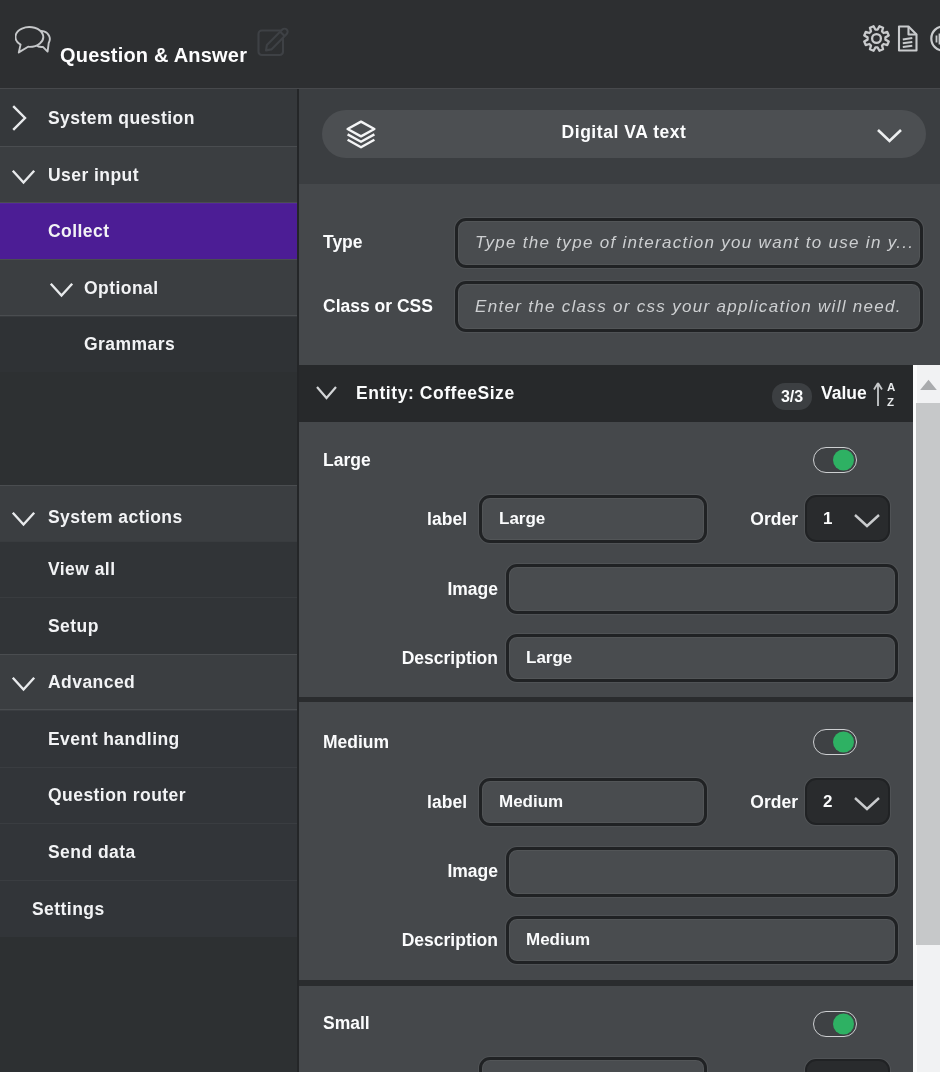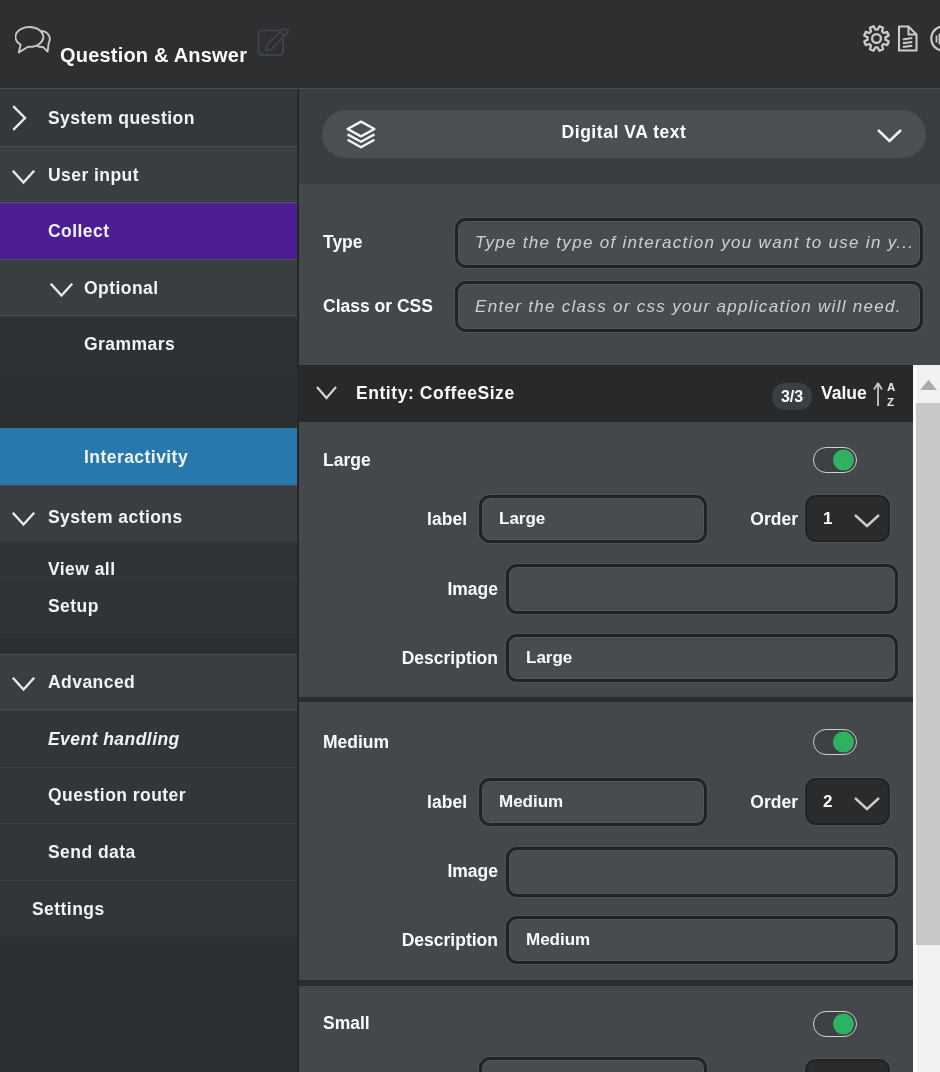--- a/index.html
+++ b/index.html
@@ -78,42 +78,39 @@
     </div>
     <div class="row" style="top:170px;height:57px;background:#3b3e41;box-shadow:inset 0 1px 0 #4a4d50, inset 0 -1px 0 #4a4d50;">
       <svg style="left:49px;margin-top:2px;" width="25" height="16" viewBox="0 0 25 16">
           <path d="M1.8 1.8 L12.5 13.5 L23.2 1.8" fill="none" stroke="#e8eaec" stroke-width="2.4"></path>
         </svg>
       <span class="txt" style="left:84px;">Optional</span>
     </div>
     <div class="row" style="top:227px;height:56px;background:#2f3235;box-shadow:inset 0 1px 0 rgba(255,255,255,.045);">
       <span class="txt" style="left:84px;">Grammars</span>
     </div>
-    <div class="row" style="top:339px;height:57px;background:#2779ad;">
-      <span class="txt" style="left:84px;">Interactivity</span>
-    </div>
     <div class="row" style="top:396px;height:64px;background:#3b3e41;box-shadow:inset 0 1px 0 #4a4d50, inset 0 -1px 0 #4a4d50;">
       <svg style="left:11px;margin-top:2px;" width="25" height="16" viewBox="0 0 25 16">
           <path d="M1.8 1.8 L12.5 13.5 L23.2 1.8" fill="none" stroke="#e8eaec" stroke-width="2.4"></path>
         </svg>
       <span class="txt" style="left:48px;">System actions</span>
     </div>
     <div class="row" style="top:452px;height:56px;background:#313437;box-shadow:inset 0 1px 0 rgba(255,255,255,.045);">
       <span class="txt" style="left:48px;">View all</span>
     </div>
-    <div class="row" style="top:488px;height:57px;background:#313437;box-shadow:inset 0 1px 0 rgba(255,255,255,.045);text-align:right;">
+    <div class="row" style="top:508px;height:57px;background:#313437;box-shadow:inset 0 1px 0 rgba(255,255,255,.045);text-align:right;">
       <span class="txt" style="left:48px;">Setup</span>
     </div>
     <div class="row" style="top:565px;height:56px;background:#3b3e41;box-shadow:inset 0 1px 0 #4a4d50, inset 0 -1px 0 #4a4d50;">
       <svg style="left:11px;margin-top:2px;" width="25" height="16" viewBox="0 0 25 16">
           <path d="M1.8 1.8 L12.5 13.5 L23.2 1.8" fill="none" stroke="#e8eaec" stroke-width="2.4"></path>
         </svg>
       <span class="txt" style="left:48px;">Advanced</span>
     </div>
-    <div class="row" style="top:621px;height:57px;background:#323539;box-shadow:inset 0 1px 0 rgba(255,255,255,.045);font-style:italic;">
+    <div class="row" style="top:621px;height:57px;background:#323539;box-shadow:inset 0 1px 0 rgba(255,255,255,.045);">
       <span class="txt" style="left:48px;">Event handling</span>
     </div>
     <div class="row" style="top:678px;height:56px;background:#323539;box-shadow:inset 0 1px 0 rgba(255,255,255,.045);">
       <span class="txt" style="left:48px;">Question router</span>
     </div>
     <div class="row" style="top:734px;height:57px;background:#323539;box-shadow:inset 0 1px 0 rgba(255,255,255,.045);">
       <span class="txt" style="left:48px;">Send data</span>
     </div>
     <div class="row" style="top:791px;height:57px;background:#323539;box-shadow:inset 0 1px 0 rgba(255,255,255,.045);">
       <span class="txt" style="left:32px;">Settings</span>

